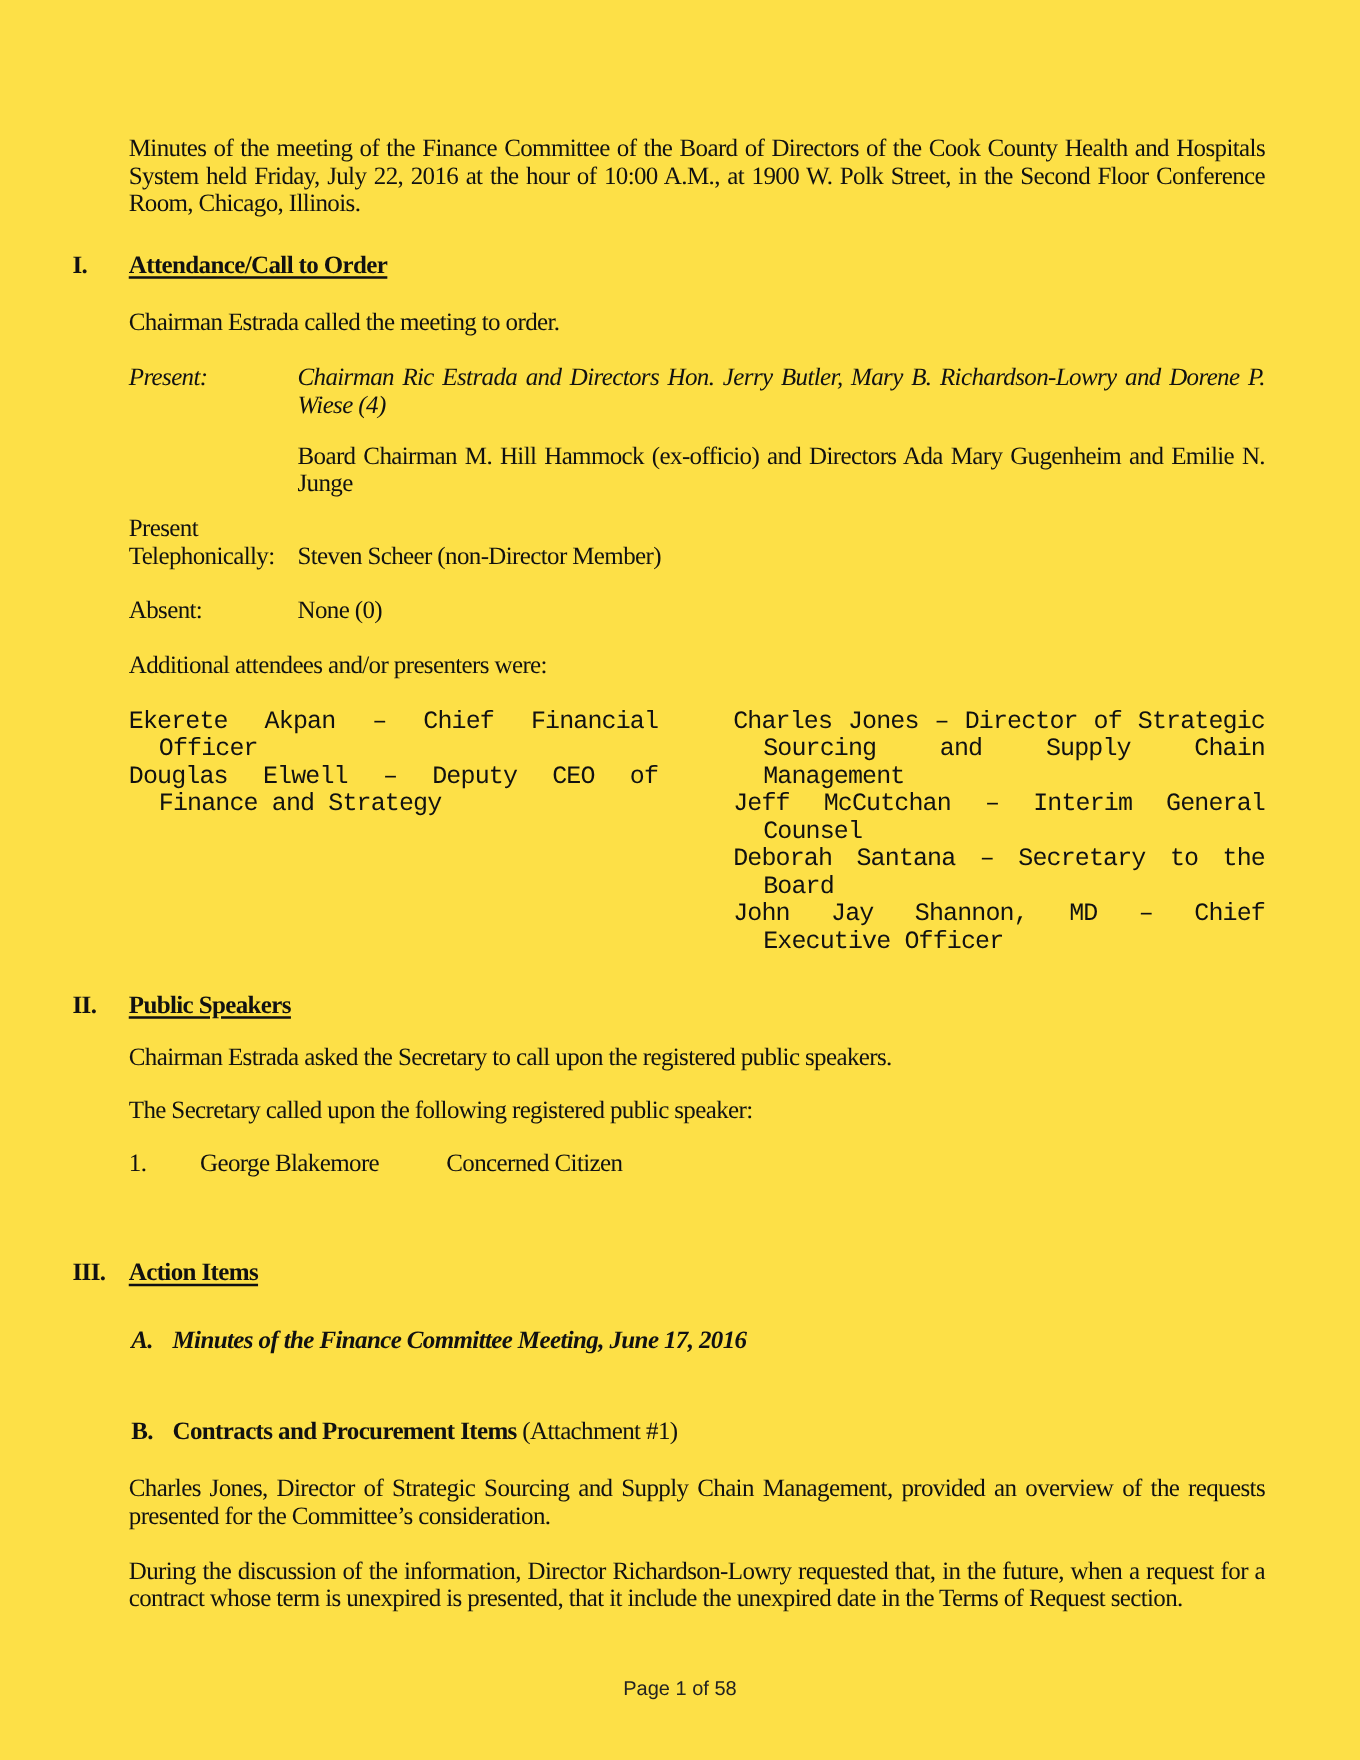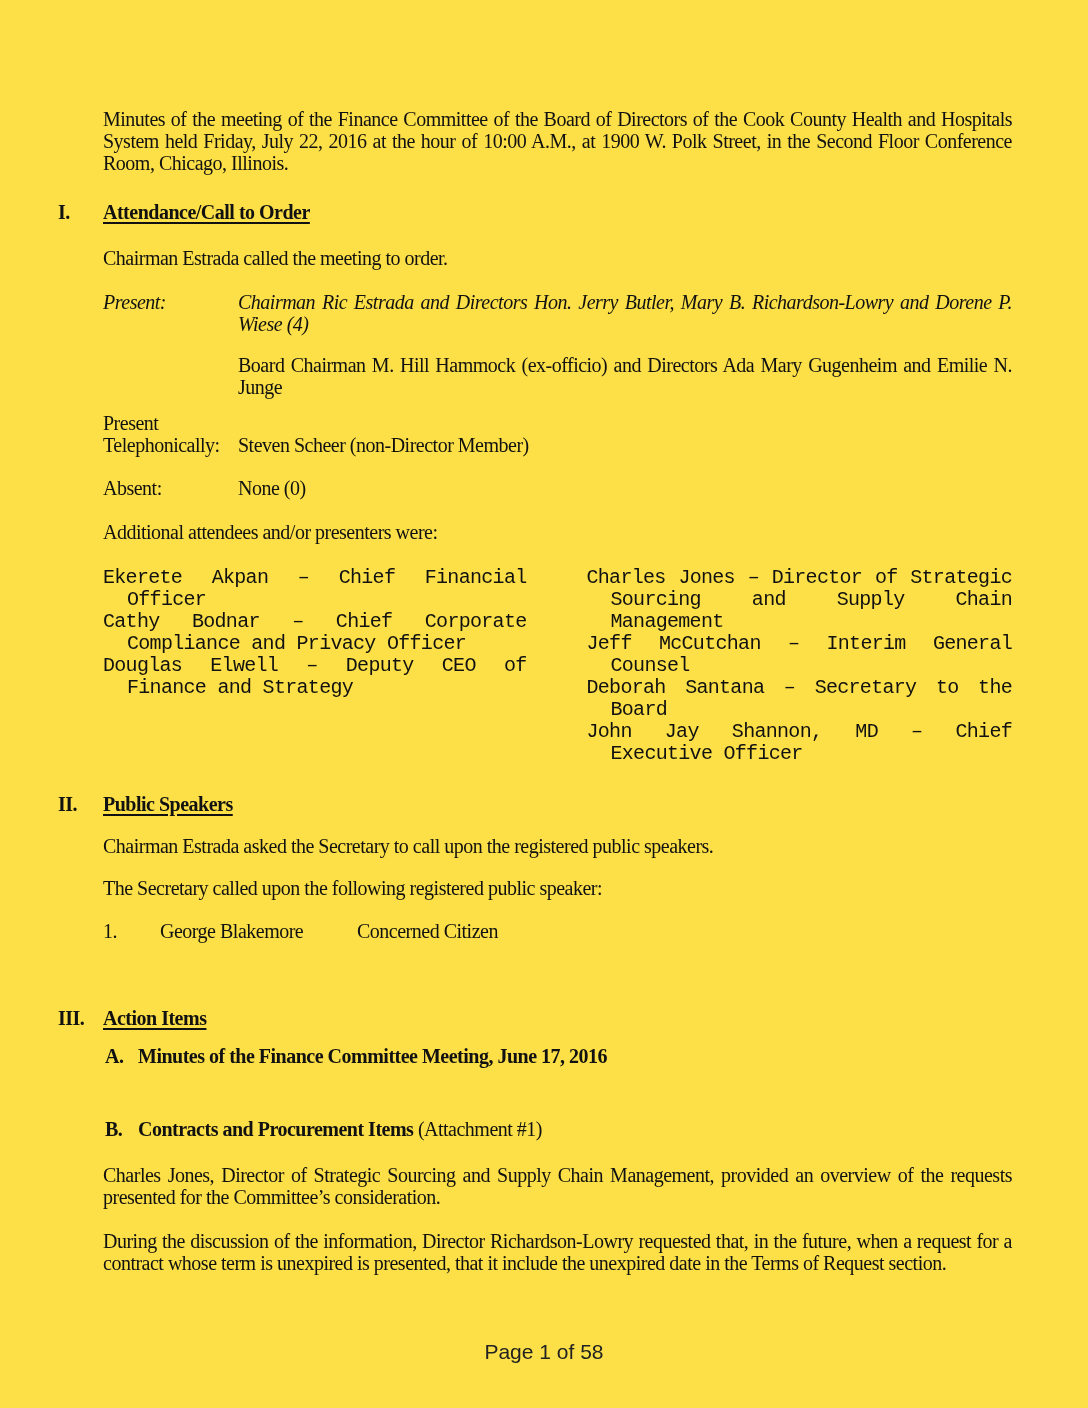--- a/index.html
+++ b/index.html
@@ -43,40 +43,40 @@
 
   .motion { margin-left: 127px; width: 680px; text-align: justify; }
 
   .speaker { display: grid; grid-template-columns: 57px 197px auto; }
 
   .footer {
     position: absolute;
     top: 1341px; left: 0; right: 0;
     text-align: center;
     font-family: "Liberation Sans", "DejaVu Sans", sans-serif;
-    font-size: 21px;
+    font-size: 16px;
     letter-spacing: 0;
     color: #222222;
   }
 
   
   .mt-sec1 { margin-top: 27px; }
   .mt-called { margin-top: 24px; }
   .mt-present { margin-top: 22px; font-style: italic; }
   .mt-board { margin-top: 19px; }
   .mt-tel { margin-top: 14px; }
   .mt-absent { margin-top: 21px; }
   .mt-additional { margin-top: 22px; }
   .mt-attendees { margin-top: 24px; }
   .mt-sec2 { margin-top: 28px; }
   .mt-asked { margin-top: 20px; }
   .mt-secretary { margin-top: 20px; }
   .mt-speaker { margin-top: 21px; }
   .mt-sec3 { margin-top: 65px; }
-  .mt-subA { margin-top: 16px; }
+  .mt-subA { margin-top: 32px; font-style: italic; }
   .mt-motion { margin-top: 31px; }
   .mt-subB { margin-top: 51px; }
   .mt-charles { margin-top: 24px; }
   .mt-during { margin-top: 22px; }
 </style>
 </head>
 <body>
 
 <div class="page">
 
@@ -110,21 +110,20 @@
   <div class="row mt-absent">
     <div class="lbl">Absent:</div>
     <div class="val">None (0)</div>
   </div>
 
   <p class="mt-additional">Additional attendees and/or presenters were:</p>
 
   <div class="cols mt-attendees">
     <div class="col-left">
       <div class="att">Ekerete Akpan – Chief Financial Officer</div>
-      <div class="att">Cathy Bodnar – Chief Corporate Compliance and Privacy Officer</div>
       <div class="att">Douglas Elwell – Deputy CEO of Finance and Strategy</div>
     </div>
     <div class="col-right">
       <div class="att">Charles Jones – Director of Strategic Sourcing and Supply Chain Management</div>
       <div class="att">Jeff McCutchan – Interim General Counsel</div>
       <div class="att">Deborah Santana – Secretary to the Board</div>
       <div class="att">John Jay Shannon, MD – Chief Executive Officer</div>
     </div>
   </div>
 

